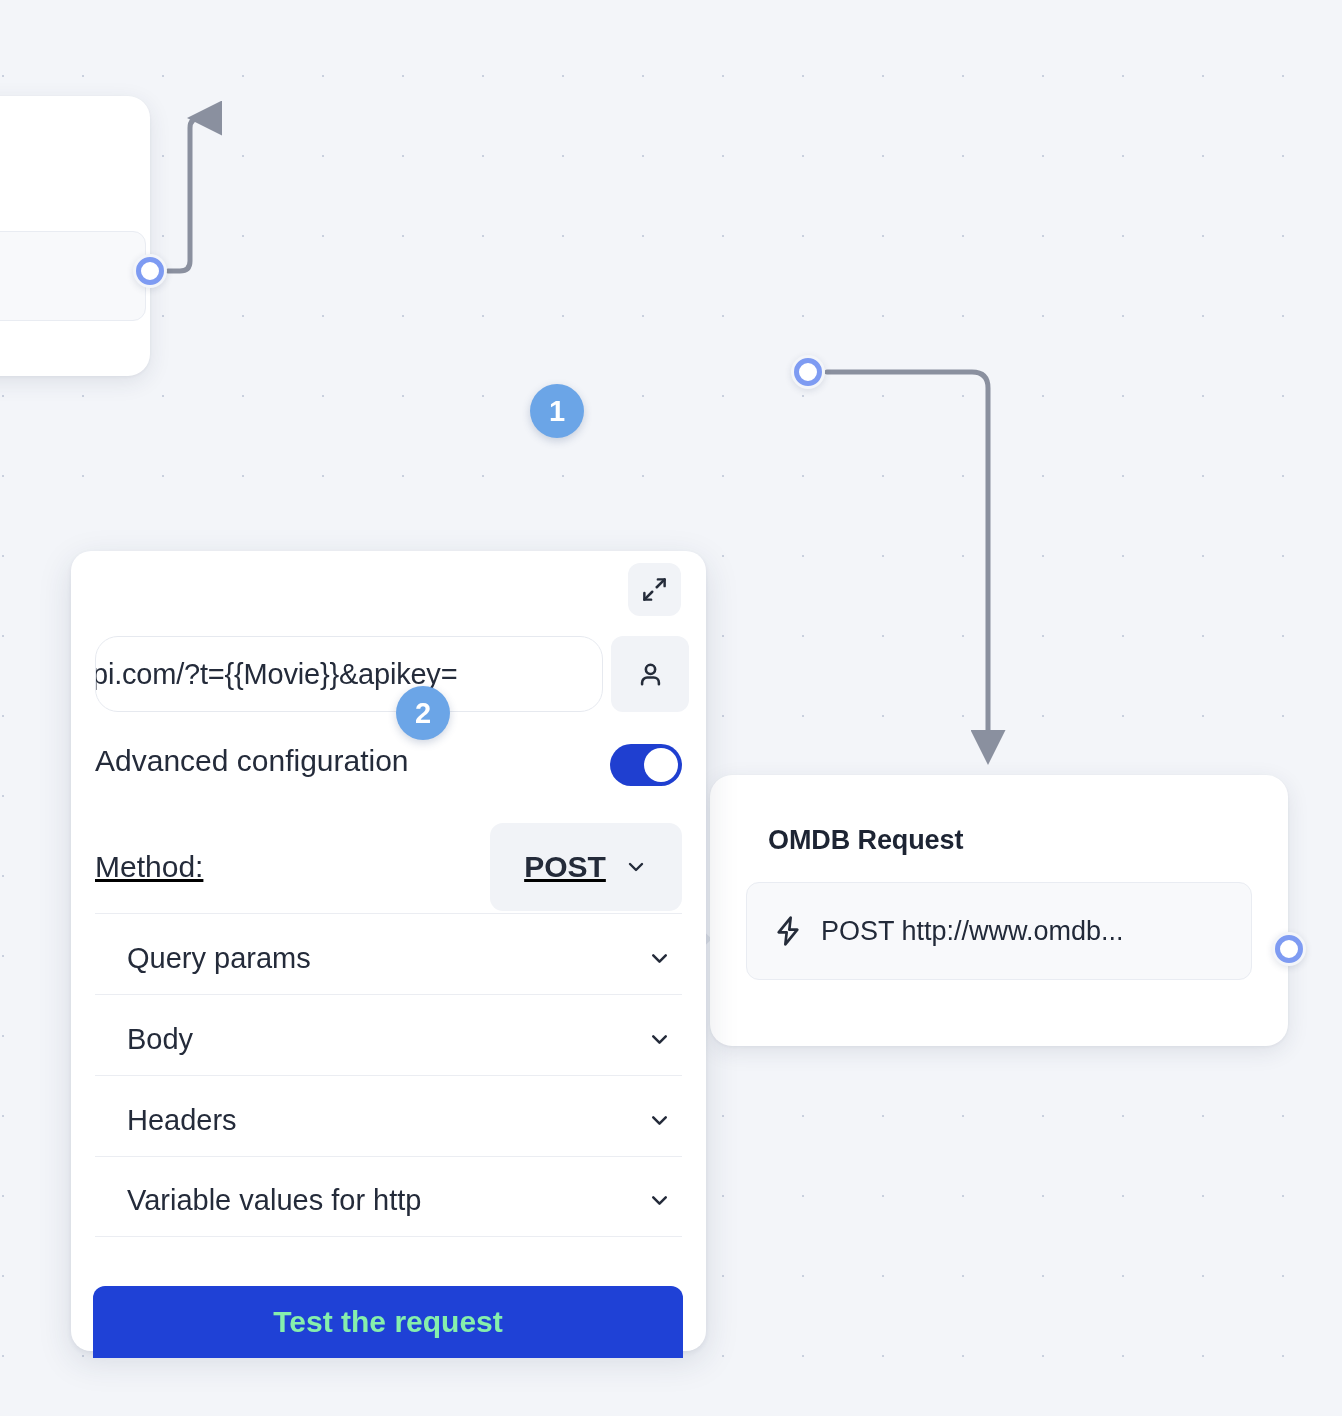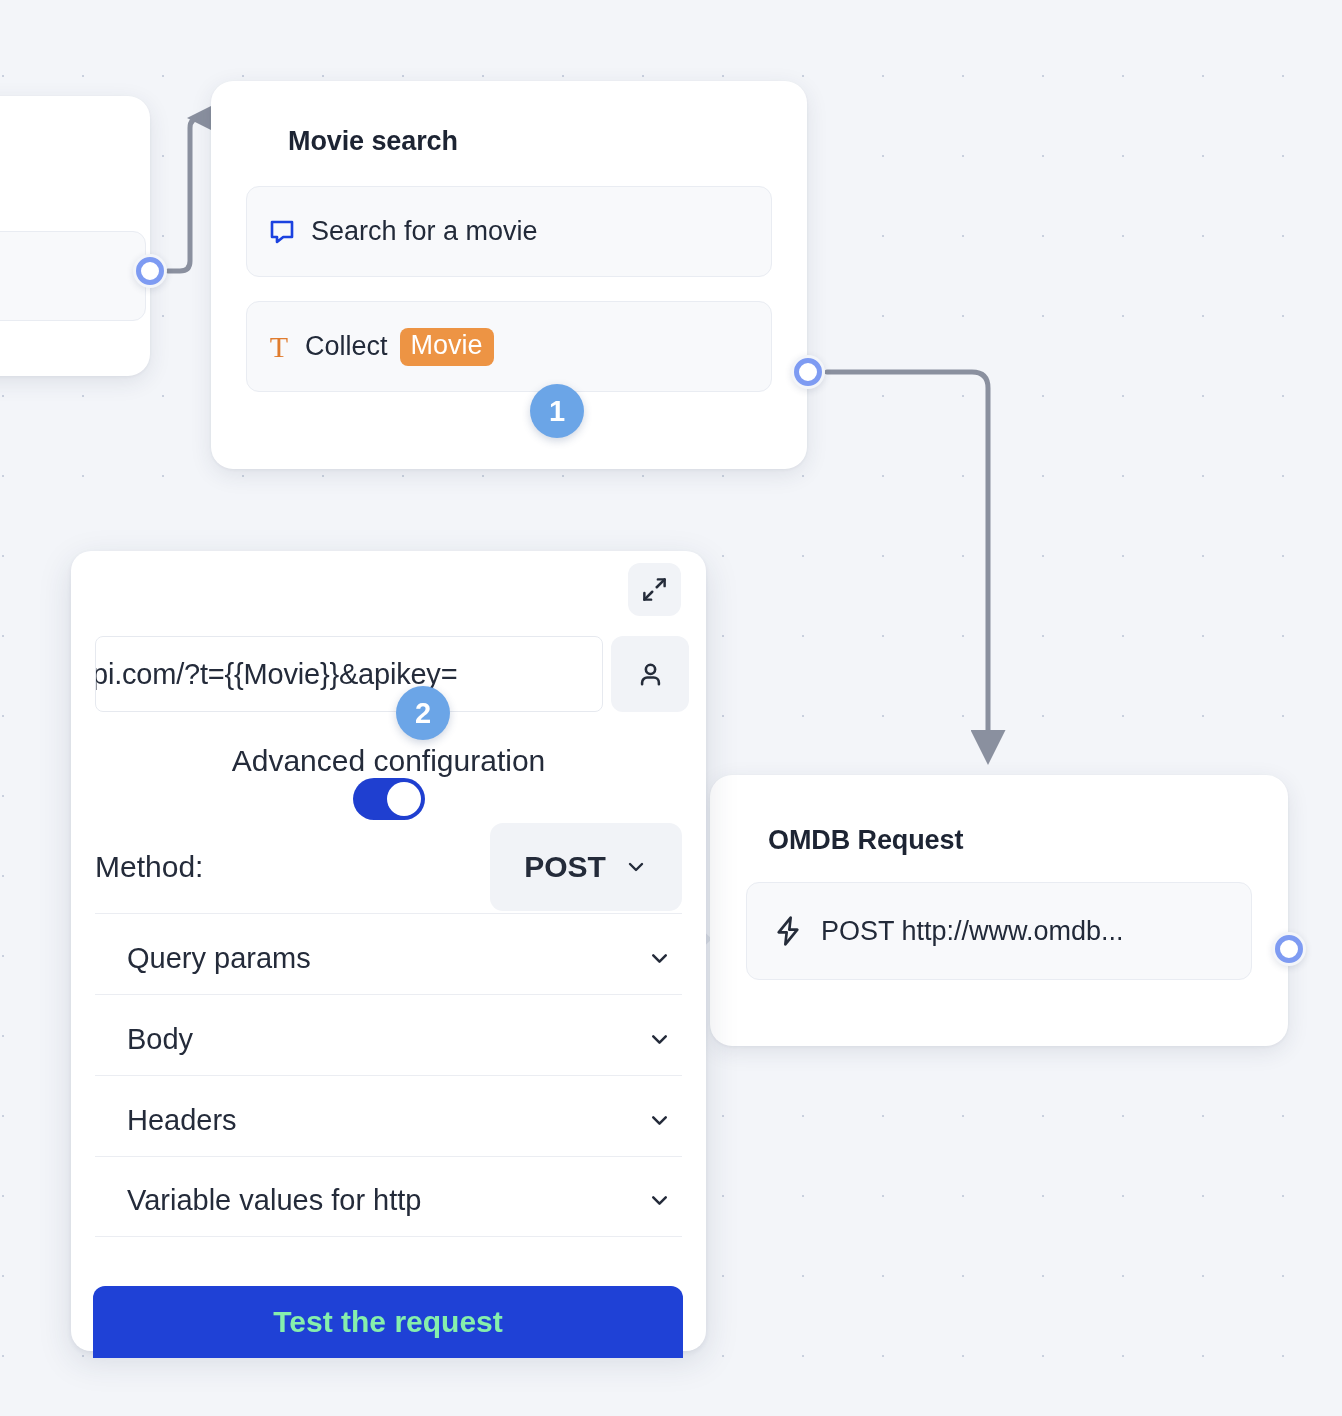--- a/index.html
+++ b/index.html
@@ -208,21 +208,21 @@
     left: 24px;
     top: 85px;
     display: flex;
     align-items: center;
     gap: 8px;
   }
   #url-input {
     width: 508px;
     height: 76px;
     border: 1px solid #e6e9ef;
-    border-radius: 8px;
+    border-radius: 23px;
     background: #ffffff;
     font-family: "Liberation Sans", sans-serif;
     font-size: 29px;
     color: #242b3a;
     padding: 0 10px;
     outline: none;
     overflow: hidden;
     white-space: nowrap;
     display: flex;
     align-items: center;
@@ -233,23 +233,22 @@
     letter-spacing: -0.2px;
   }
   #user-btn { width: 78px; height: 76px; border-radius: 12px; }
 
   #adv-row {
     position: absolute;
     left: 24px;
     top: 193px;
     width: 587px;
     display: flex;
-    align-items: center;
+    align-items: flex-start;
     justify-content: space-between;
-    flex-direction: column;
   }
   .panel-label {
     font-size: 30px;
     color: #242b3a;
   }
   .toggle {
     width: 72px; height: 42px;
     border-radius: 21px;
     background: #1f3fd0;
     position: relative;
@@ -266,20 +265,21 @@
   }
 
   #method-row {
     position: absolute;
     left: 24px;
     top: 272px;
     width: 587px;
     display: flex;
     align-items: center;
     justify-content: space-between;
+    text-decoration: underline;
   }
   #method-select {
     background: #f1f3f7;
     border-radius: 13px;
     width: 192px;
     height: 88px;
     display: flex;
     align-items: center;
     justify-content: center;
     gap: 18px;
@@ -342,38 +342,20 @@
     <path d="M 168,271 L 180,271 Q 190,271 190,261 L 190,128 Q 190,118 200,118 L 196,118" fill="none" stroke="#8a909f" stroke-width="5" stroke-linecap="round" marker-end="url(#arrowhead)"></path>
 
     <path d="M 827,372 L 972,372 Q 988,372 988,388 L 988,756" fill="none" stroke="#8a909f" stroke-width="5" stroke-linecap="round" marker-end="url(#arrowhead)"></path>
   </svg>
 
   <div class="node" id="node-prev">
     <div class="stub-row"></div>
   </div>
   <div class="port" id="port-prev"></div>
 
-  <div class="node" id="node-movie">
-    <div class="node-title">Movie search</div>
-
-    <div class="node-row">
-      <span class="bubble-icon">
-        <svg width="30" height="30" viewBox="0 0 24 24" fill="none" stroke="currentColor" stroke-width="2.1" stroke-linecap="round" stroke-linejoin="round">
-          <path d="M20 4H4v12h4v4l5-4h7z"></path>
-        </svg>
-      </span>
-      <span class="row-label">Search for a movie</span>
-    </div>
-
-    <div class="node-row">
-      <span class="t-icon">T</span>
-      <span class="row-label">Collect</span>
-      <span class="chip">Movie</span>
-    </div>
-  </div>
   <div class="port" id="port-movie-out"></div>
 
   <div class="badge" id="badge-1">1</div>
 
   <div id="omdb-in-notch"></div>
   <div class="node" id="node-omdb">
     <div class="node-title">OMDB Request</div>
     <div class="node-row">
       <span class="zap-icon">
         <svg width="32" height="32" viewBox="0 0 24 24" fill="none" stroke="currentColor" stroke-width="2" stroke-linecap="round" stroke-linejoin="round">

